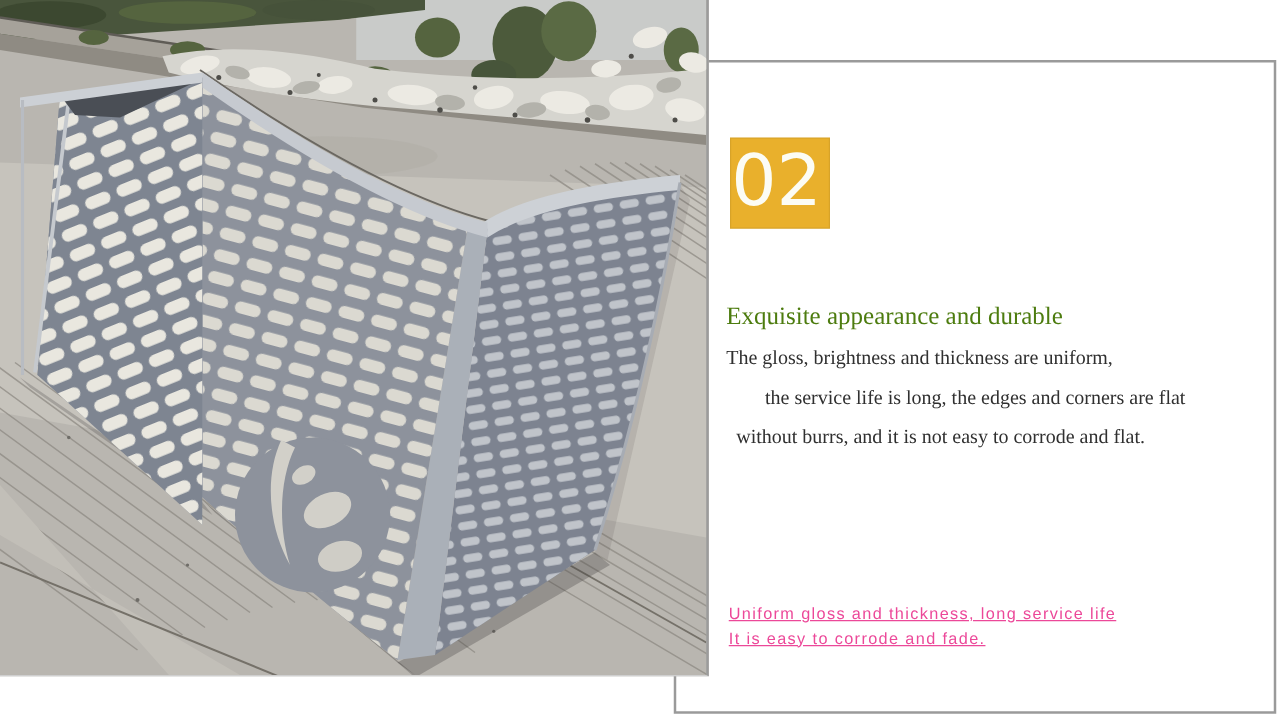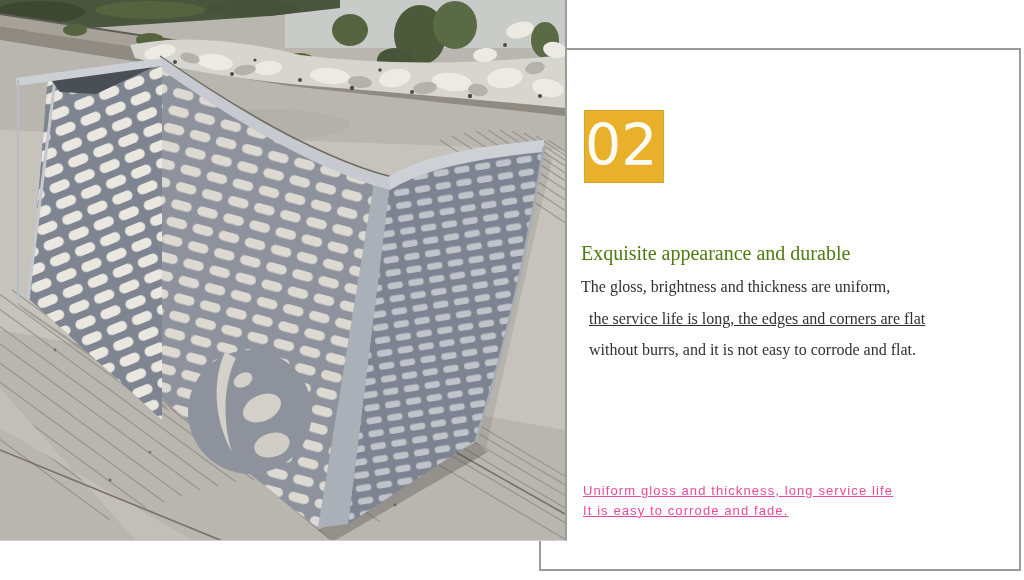--- a/index.html
+++ b/index.html
@@ -16,21 +16,21 @@
   .badge{position:absolute;left:584px;top:110px;width:80px;height:73px;background:#e9b02c;
          border:1px solid rgba(0,0,0,0.07);box-sizing:border-box;
          color:#fcfcf4;font-size:57px;line-height:69px;text-align:left;
          font-family:"DejaVu Sans","Liberation Sans",sans-serif;}
   
   .heading{position:absolute;left:581px;top:242px;margin:0;font-weight:400;
            font-family:"Liberation Serif",serif;font-size:20px;color:#4d7c0f;white-space:nowrap;}
   .body-line{position:absolute;font-family:"Liberation Serif",serif;font-size:16px;
              color:#303030;white-space:nowrap;}
   .bl1{left:581px;top:278px;}
-  .bl2{left:589px;top:310px;text-decoration:underline;}
+  .bl2{left:612px;top:310px;}
   .bl3{left:589px;top:341px;}
   
   .footnote{position:absolute;left:583px;top:481px;color:#ec4899;font-size:13px;
             line-height:19.5px;letter-spacing:1.1px;white-space:nowrap;text-decoration:underline;}
 </style>
 </head>
 <body>
 
 <div class="canvas">
 

